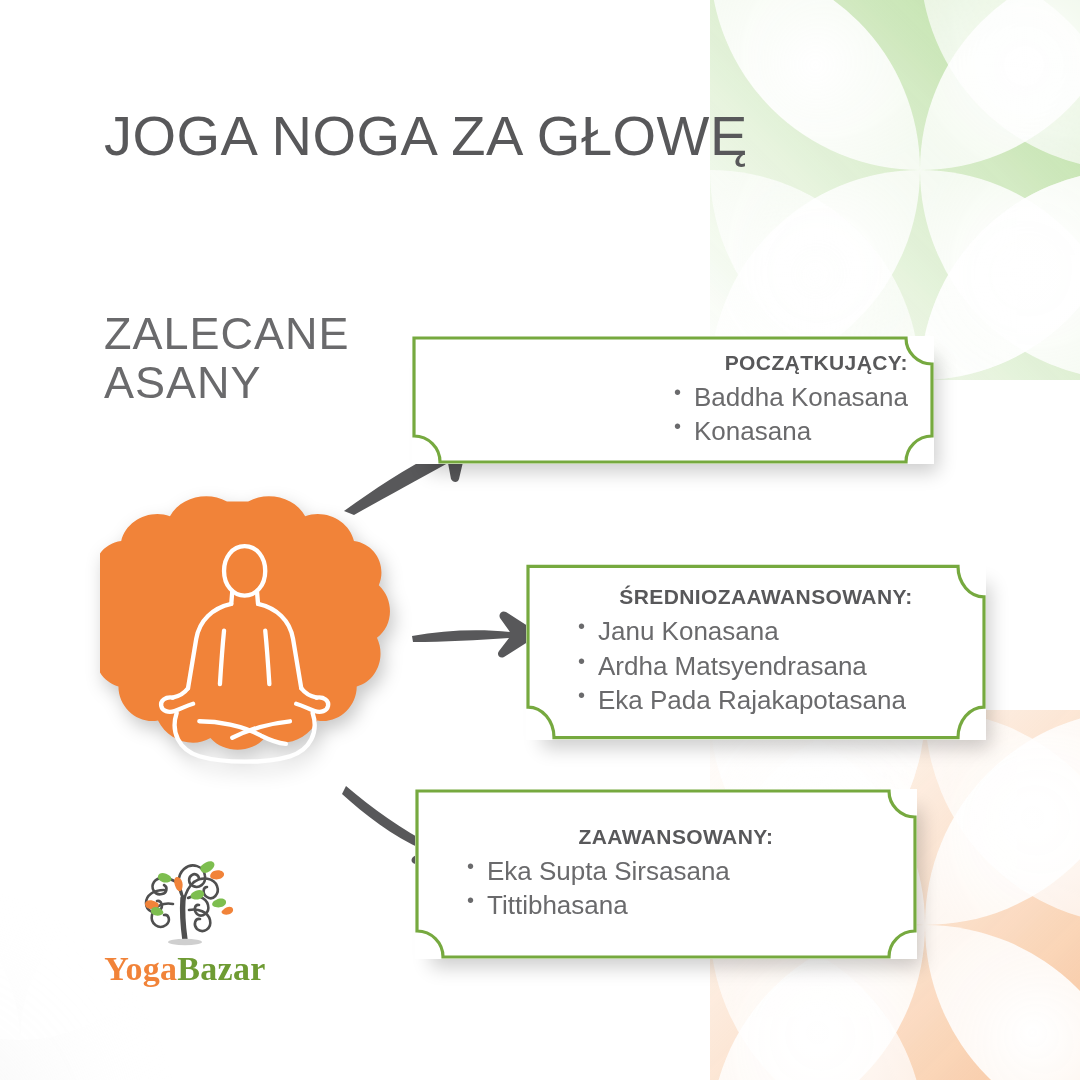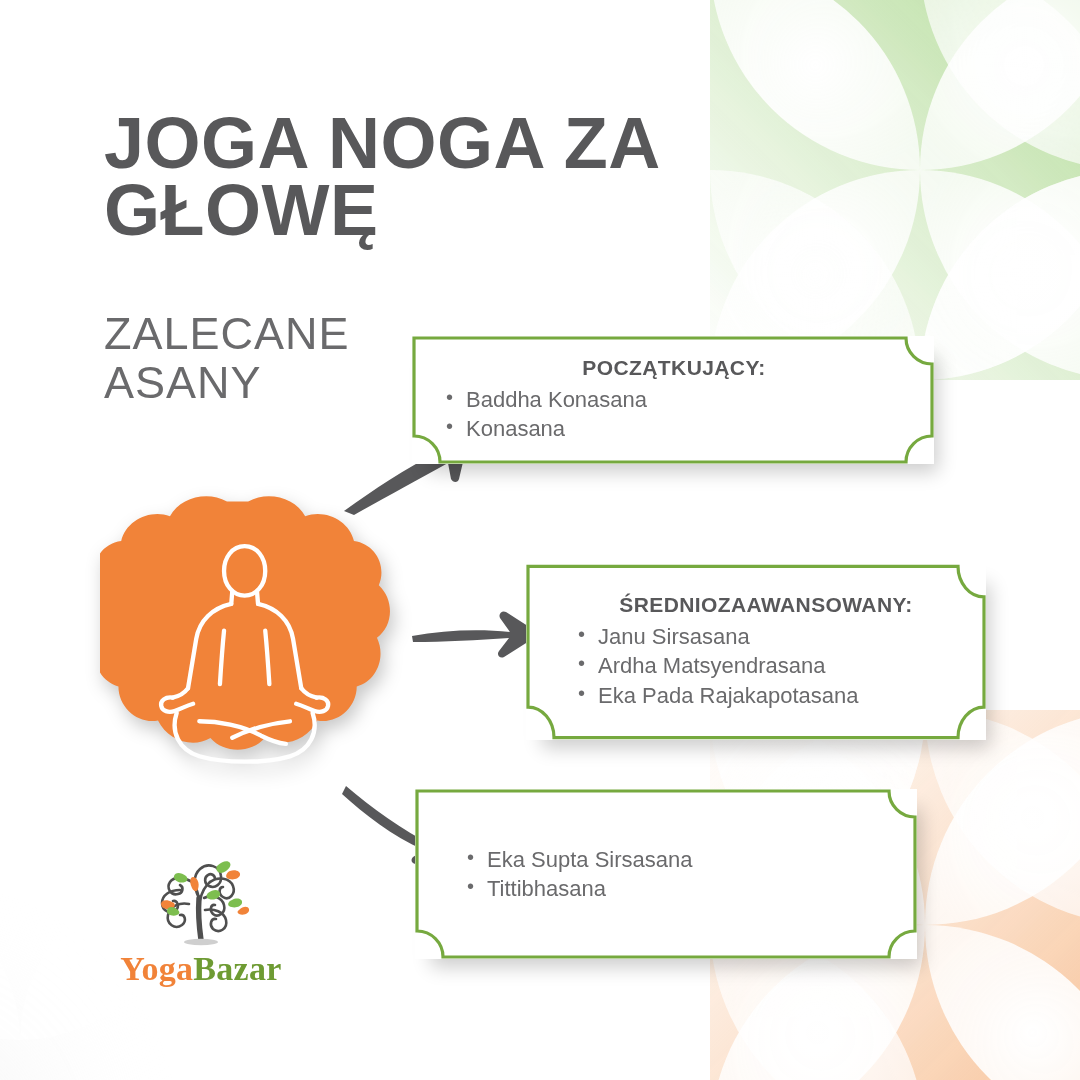--- a/index.html
+++ b/index.html
@@ -19,21 +19,21 @@
   
   .deco{position:absolute;pointer-events:none;}
   .deco svg{display:block;}
   #deco-tr{top:-40px;right:-50px;width:420px;height:420px;opacity:.95;}
   #deco-br{bottom:-60px;right:-60px;width:430px;height:430px;opacity:.95;}
   #deco-bl{bottom:-120px;left:-140px;width:320px;height:320px;opacity:.5;}
 
   
   #title{
     position:absolute;left:104px;top:110px;width:740px;
-    font-size:72px;line-height:.93;font-weight:bold;
+    font-size:56px;line-height:.93;font-weight:normal;
     letter-spacing:.5px;color:#58585A;
     text-transform:uppercase;
   }
   #subtitle{
     position:absolute;left:104px;top:310px;width:340px;
     font-size:45px;line-height:1.08;font-weight:400;
     letter-spacing:1px;color:#6A6A6C;
     text-transform:uppercase;
   }
 
@@ -60,45 +60,45 @@
     padding:6px 26px 6px 26px;
     box-sizing:border-box;
   }
   .frame-title{
     text-align:center;font-size:21px;font-weight:bold;
     color:#58585A;letter-spacing:.4px;margin-bottom:4px;
   }
   .frame-list{list-style:none;margin:0;padding:0;}
   .frame-list li{
     position:relative;
-    font-size:22px;line-height:1.25;color:#6A6A6C;
+    font-size:26px;line-height:1.25;color:#6A6A6C;
     padding-left:26px;margin:2px 0;
     white-space:nowrap;
   }
   .frame-list li::before{
     content:"•";position:absolute;left:6px;top:-1px;
     font-size:20px;color:#6A6A6C;
   }
 
   #box1{left:412px;top:336px;width:522px;height:128px;}
-  #box1 .frame-inner{padding-left:28px;}
+  #box1 .frame-inner{padding-left:62px;align-items:flex-end;}
   #box2{left:526px;top:564px;width:460px;height:176px;}
   #box2 .frame-inner{padding-left:46px;}
   #box3{left:415px;top:789px;width:502px;height:170px;}
   #box3 .frame-inner{padding-left:46px;}
 
   
   .arrow{position:absolute;}
   .arrow svg{display:block;}
   #arrow1{left:338px;top:425px;width:140px;height:90px;}
   #arrow2{left:410px;top:608px;width:128px;height:52px;}
   #arrow3{left:340px;top:782px;width:120px;height:90px;}
 
   
-  #logo{position:absolute;left:106px;top:848px;width:190px;}
+  #logo{position:absolute;left:90px;top:848px;width:190px;}
   #logo-tree{width:118px;height:100px;margin:0 auto;display:block;}
   #logo-text{
     text-align:center;font-family:"Liberation Serif", serif;
     font-size:34px;font-weight:bold;letter-spacing:.3px;
     margin-top:4px;line-height:1;
   }
   .logo-yoga{color:#F18339;}
   .logo-bazar{color:#6E9B33;}
 </style>
 </head>
@@ -284,35 +284,36 @@
   <div class="frame" id="box2">
     <div class="frame-bg"></div>
     <div class="frame-border">
       <svg viewBox="0 0 460 150" preserveAspectRatio="none" xmlns="http://www.w3.org/2000/svg">
         <path fill="none" stroke="#76A93F" stroke-width="3.2" vector-effect="non-scaling-stroke" d="M2 2 H432 A26 26 0 0 0 458 28 V122 A26 26 0 0 0 432 148 H28 A26 26 0 0 0 2 122 Z"></path>
       </svg>
     </div>
     <div class="frame-inner">
       <div class="frame-title">ŚREDNIOZAAWANSOWANY:</div>
       <ul class="frame-list">
-        <li>Janu Sirsasana</li>
+        <li>Janu Konasana</li>
         <li>Ardha Matsyendrasana</li>
         <li>Eka Pada Rajakapotasana</li>
       </ul>
     </div>
   </div>
 
   <div class="frame" id="box3">
     <div class="frame-bg"></div>
     <div class="frame-border">
       <svg viewBox="0 0 502 170" preserveAspectRatio="none" xmlns="http://www.w3.org/2000/svg">
         <path fill="none" stroke="#76A93F" stroke-width="3.2" vector-effect="non-scaling-stroke" d="M2 2 H474 A26 26 0 0 0 500 28 V142 A26 26 0 0 0 474 168 H28 A26 26 0 0 0 2 142 Z"></path>
       </svg>
     </div>
     <div class="frame-inner">
+      <div class="frame-title">ZAAWANSOWANY:</div>
       <ul class="frame-list">
         <li>Eka Supta Sirsasana</li>
         <li>Tittibhasana</li>
       </ul>
     </div>
   </div>
 
   <div id="logo">
     <svg id="logo-tree" viewBox="0 0 118 100" xmlns="http://www.w3.org/2000/svg">
       <g fill="none" stroke="#4F4F4F" stroke-width="2.6" stroke-linecap="round">

